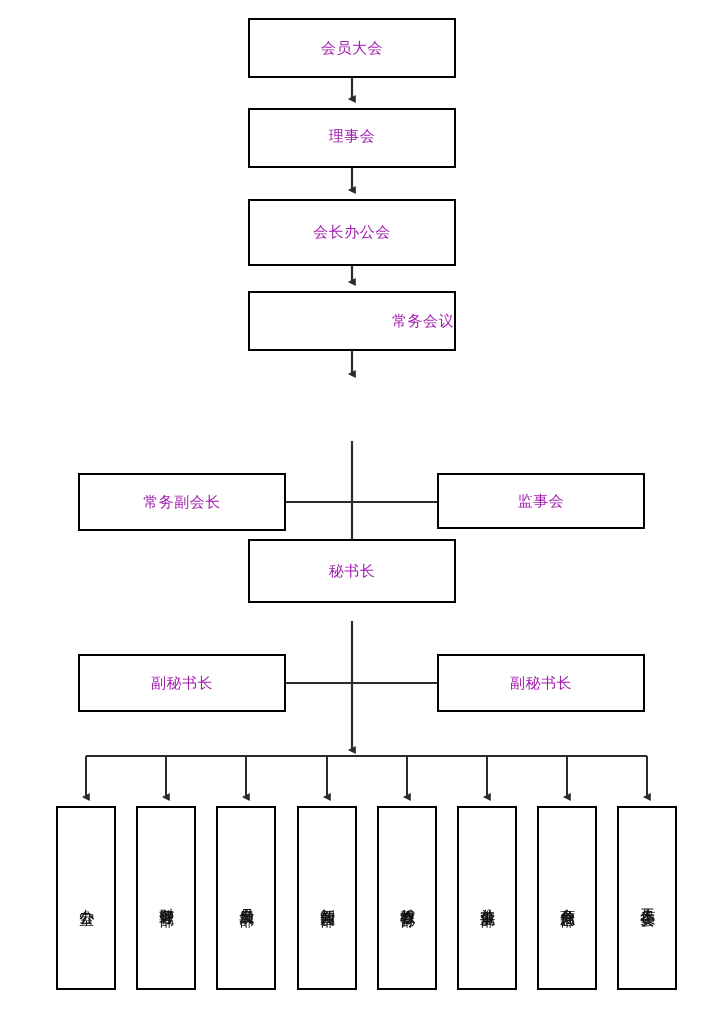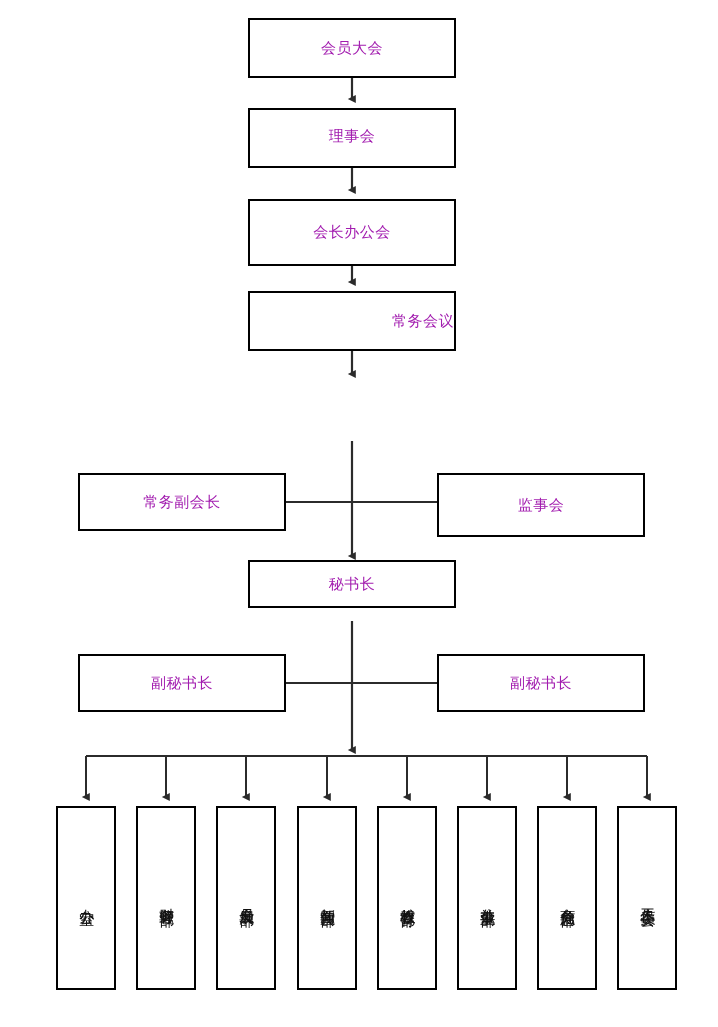--- a/index.html
+++ b/index.html
@@ -108,28 +108,28 @@
   </div>
   <div class="node-box" style="left: 248px; top: 108px; width: 208px; height: 60px; font-family: Liberation Mono, monospace;">
     <span class="node-label">理事会</span>
   </div>
   <div class="node-box" style="left: 248px; top: 199px; width: 208px; height: 67px;">
     <span class="node-label">会长办公会</span>
   </div>
   <div class="node-box" style="left: 248px; top: 291px; width: 208px; height: 60px; justify-content: flex-end;">
     <span class="node-label">常务会议</span>
   </div>
-  <div class="node-box" style="left: 248px; top: 560px; width: 208px; height: 48px;">
+  <div class="node-box" style="left: 248px; top: 539px; width: 208px; height: 64px;">
     <span class="node-label">秘书长</span>
   </div>
 
   <div class="node-box thin" style="left: 78px; top: 473px; width: 208px; height: 58px;">
     <span class="node-label">常务副会长</span>
   </div>
-  <div class="node-box thin" style="left: 437px; top: 473px; width: 208px; height: 64px;">
+  <div class="node-box thin" style="left: 437px; top: 473px; width: 208px; height: 56px;">
     <span class="node-label">监事会</span>
   </div>
   <div class="node-box thin" style="left: 78px; top: 654px; width: 208px; height: 58px;">
     <span class="node-label">副秘书长</span>
   </div>
   <div class="node-box thin" style="left: 437px; top: 654px; width: 208px; height: 58px;">
     <span class="node-label">副秘书长</span>
   </div>
 
   <div id="dept-layer">

